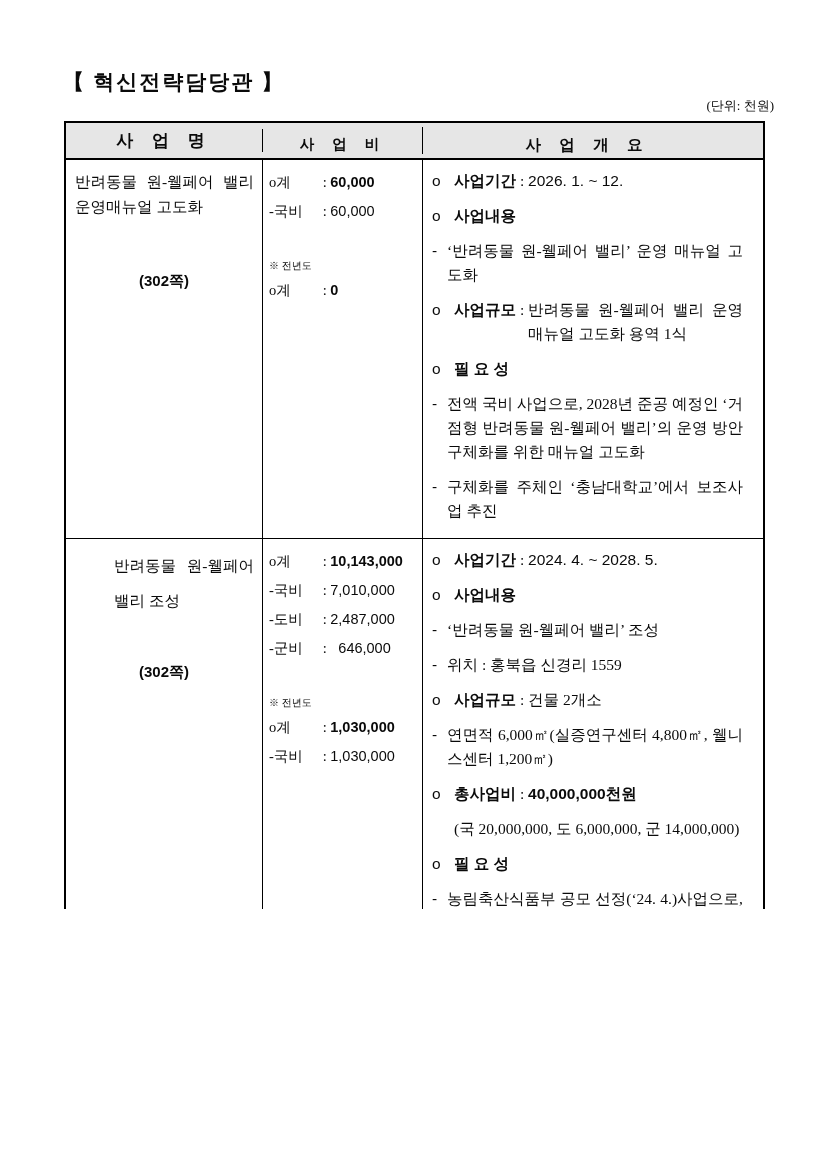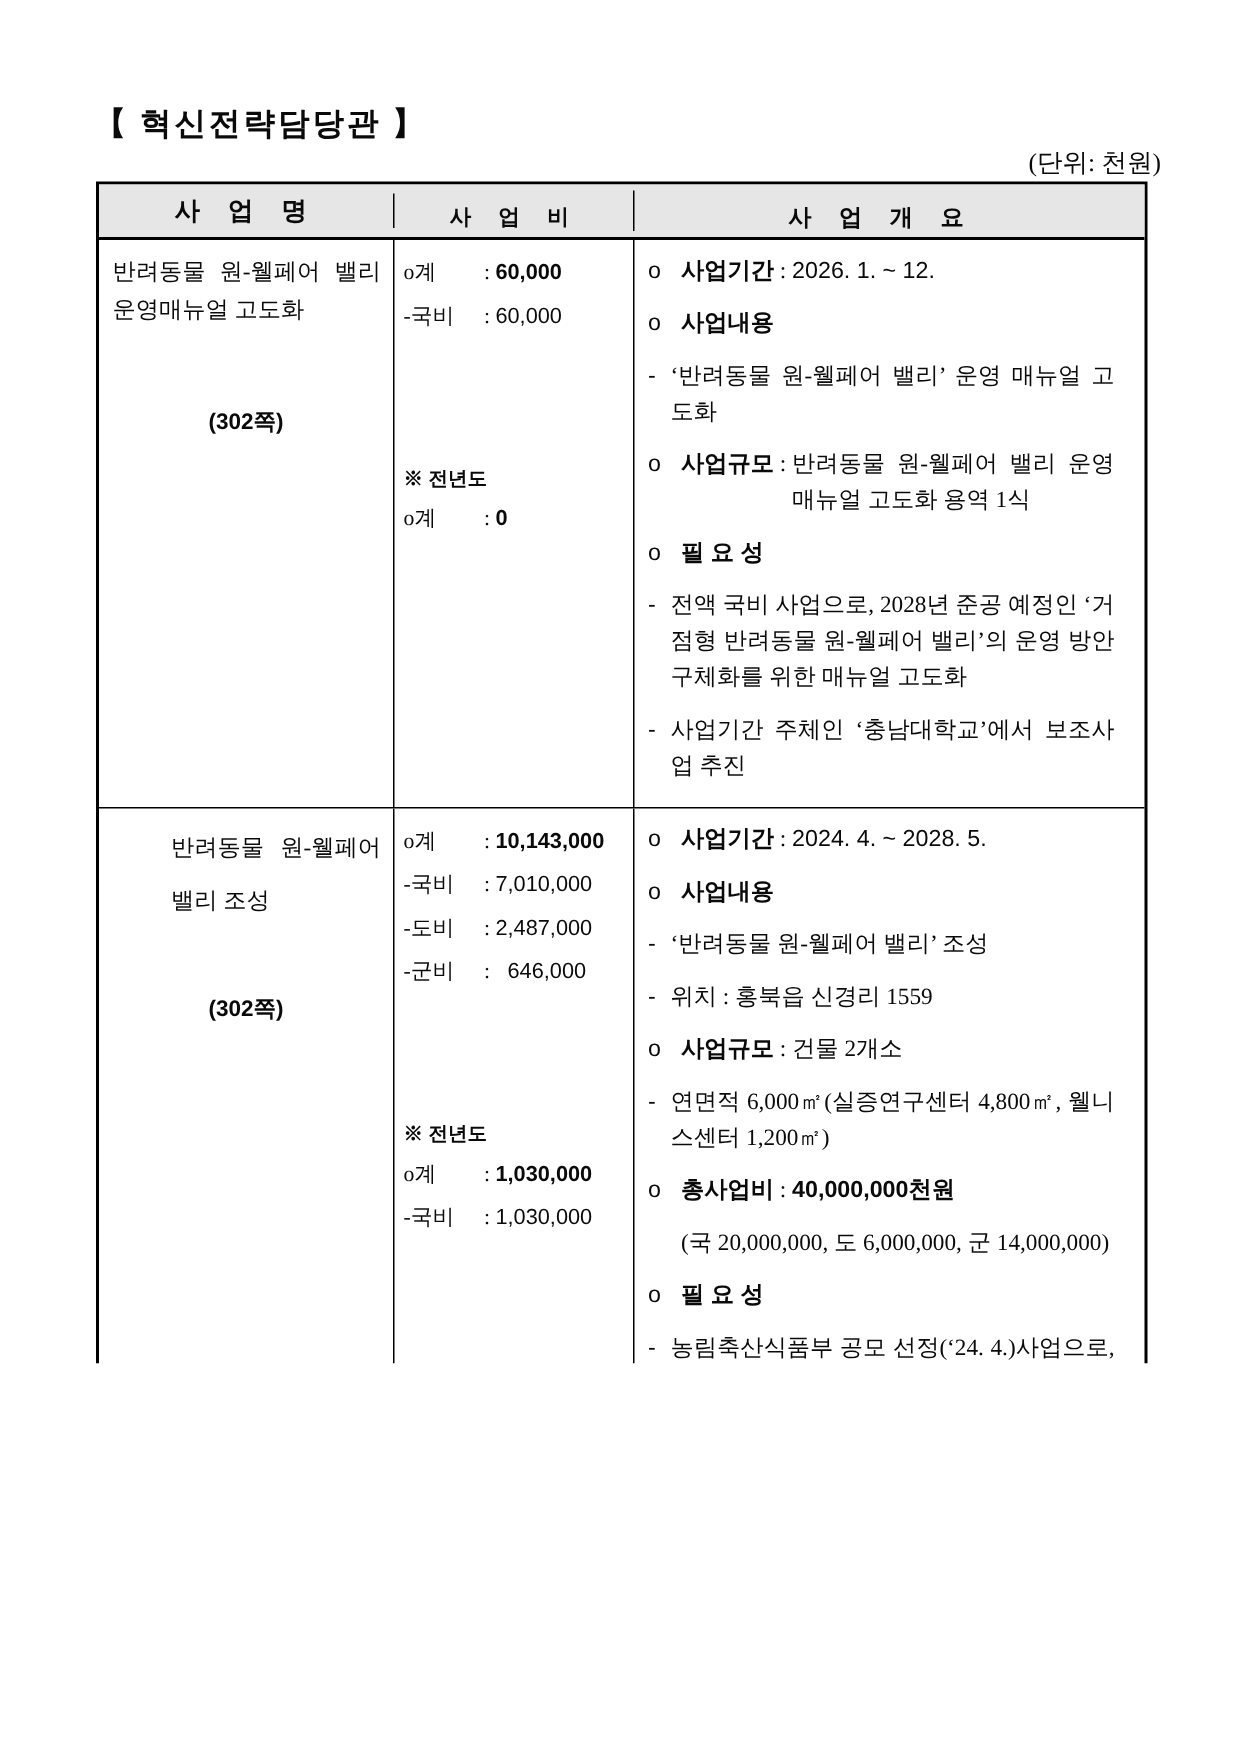--- a/index.html
+++ b/index.html
@@ -1,20 +1,20 @@
 <!DOCTYPE html>
 <html><head>
 <meta charset="utf-8">
 <style>
   html,body{margin:0;padding:0;background:#fff;}
   .page{position:relative;width:826px;height:909px;background:#ffffff;
         font-family:"Liberation Serif",serif;color:#0a0a0a;overflow:hidden;}
   .doc-title{position:absolute;left:63px;top:68px;font-size:21px;font-weight:bold;
         letter-spacing:2px;font-family:"Liberation Serif",serif;}
-  .unit-label{position:absolute;top:97px;right:52px;font-size:17px;}
+  .unit-label{position:absolute;top:97px;right:52px;font-size:13px;}
   .budget-table{position:absolute;left:64px;top:121px;width:701px;height:970px;
         border:2px solid #000;box-sizing:border-box;display:flex;flex-direction:column;}
   .thead{display:flex;background:#e6e6e6;border-bottom:2px solid #000;height:35px;
         align-items:center;flex:0 0 35px;}
   .th{font-family:"Liberation Sans",sans-serif;font-weight:bold;font-size:17px;
         text-align:center;letter-spacing:7px;}
   .c1{width:197px;box-sizing:border-box;border-right:1px solid #000;}
   .c2{width:160px;box-sizing:border-box;border-right:1px solid #000;}
   .c3{flex:1;box-sizing:border-box;}
   .trow{display:flex;overflow:hidden;}
@@ -28,22 +28,22 @@
   .pref{text-align:center;margin-top:52px;font-size:15px;font-weight:bold;
         font-family:"Liberation Sans",sans-serif;}
   #tbody .trow:nth-child(2) .pref{margin-top:44px;}
   
   .c2{padding:8px 5px 0 6px;font-size:14.5px;}
   .bline{display:flex;line-height:2.0;white-space:pre;}
   .bl{flex:0 0 50px;}
   .bsep{flex:0 0 auto;}
   .bv{font-family:"Liberation Sans",sans-serif;}
   .bv.strong{font-weight:bold;}
-  .prev-title{margin-top:80px;font-family:"Liberation Sans",sans-serif;font-weight:bold;
-        font-size:13px;line-height:2.0;}
+  .prev-title{margin-top:30px;font-family:"Liberation Sans",sans-serif;font-weight:normal;
+        font-size:10px;line-height:2.0;}
   
   .c3{padding:9px 20px 0 9px;font-size:15.5px;}
   .ov-item{display:flex;margin-bottom:11px;line-height:1.55;}
   .ov-item .bullet{flex:0 0 22px;font-family:"Liberation Sans",sans-serif;}
   .ov-item.dash .bullet{flex:0 0 15px;}
   .ov-label{font-family:"Liberation Sans",sans-serif;font-weight:bold;white-space:pre;}
   .ov-sep{white-space:pre;}
   .ov-text{flex:1 1 auto;text-align:justify;}
   .ov-text.num{font-family:"Liberation Sans",sans-serif;}
   .ov-text.strongv{font-weight:bold;}
@@ -101,21 +101,21 @@
             <div class="ov-item o">
               <span class="bullet">o</span>
               <span class="ov-label">필 요 성</span>
             </div>
             <div class="ov-item dash">
               <span class="bullet">-</span>
               <div class="ov-text">전액 국비 사업으로, 2028년 준공 예정인 ‘거점형 반려동물 원-웰페어 밸리’의 운영 방안 구체화를 위한 매뉴얼 고도화</div>
             </div>
             <div class="ov-item dash">
               <span class="bullet">-</span>
-              <div class="ov-text">사업기간 주체인 ‘충남대학교’에서 보조사업 추진</div>
+              <div class="ov-text">구체화를 주체인 ‘충남대학교’에서 보조사업 추진</div>
             </div>
           </div>
         </div>
         <div class="trow">
           <div class="td c1">
             <div class="pname">반려동물 원-웰페어 밸리 조성</div>
             <div class="pref">(302쪽)</div>
           </div>
           <div class="td c2">
             <div class="bline"><span class="bl">o계</span><span class="bsep"> : </span><span class="bv strong">10,143,000</span></div>

